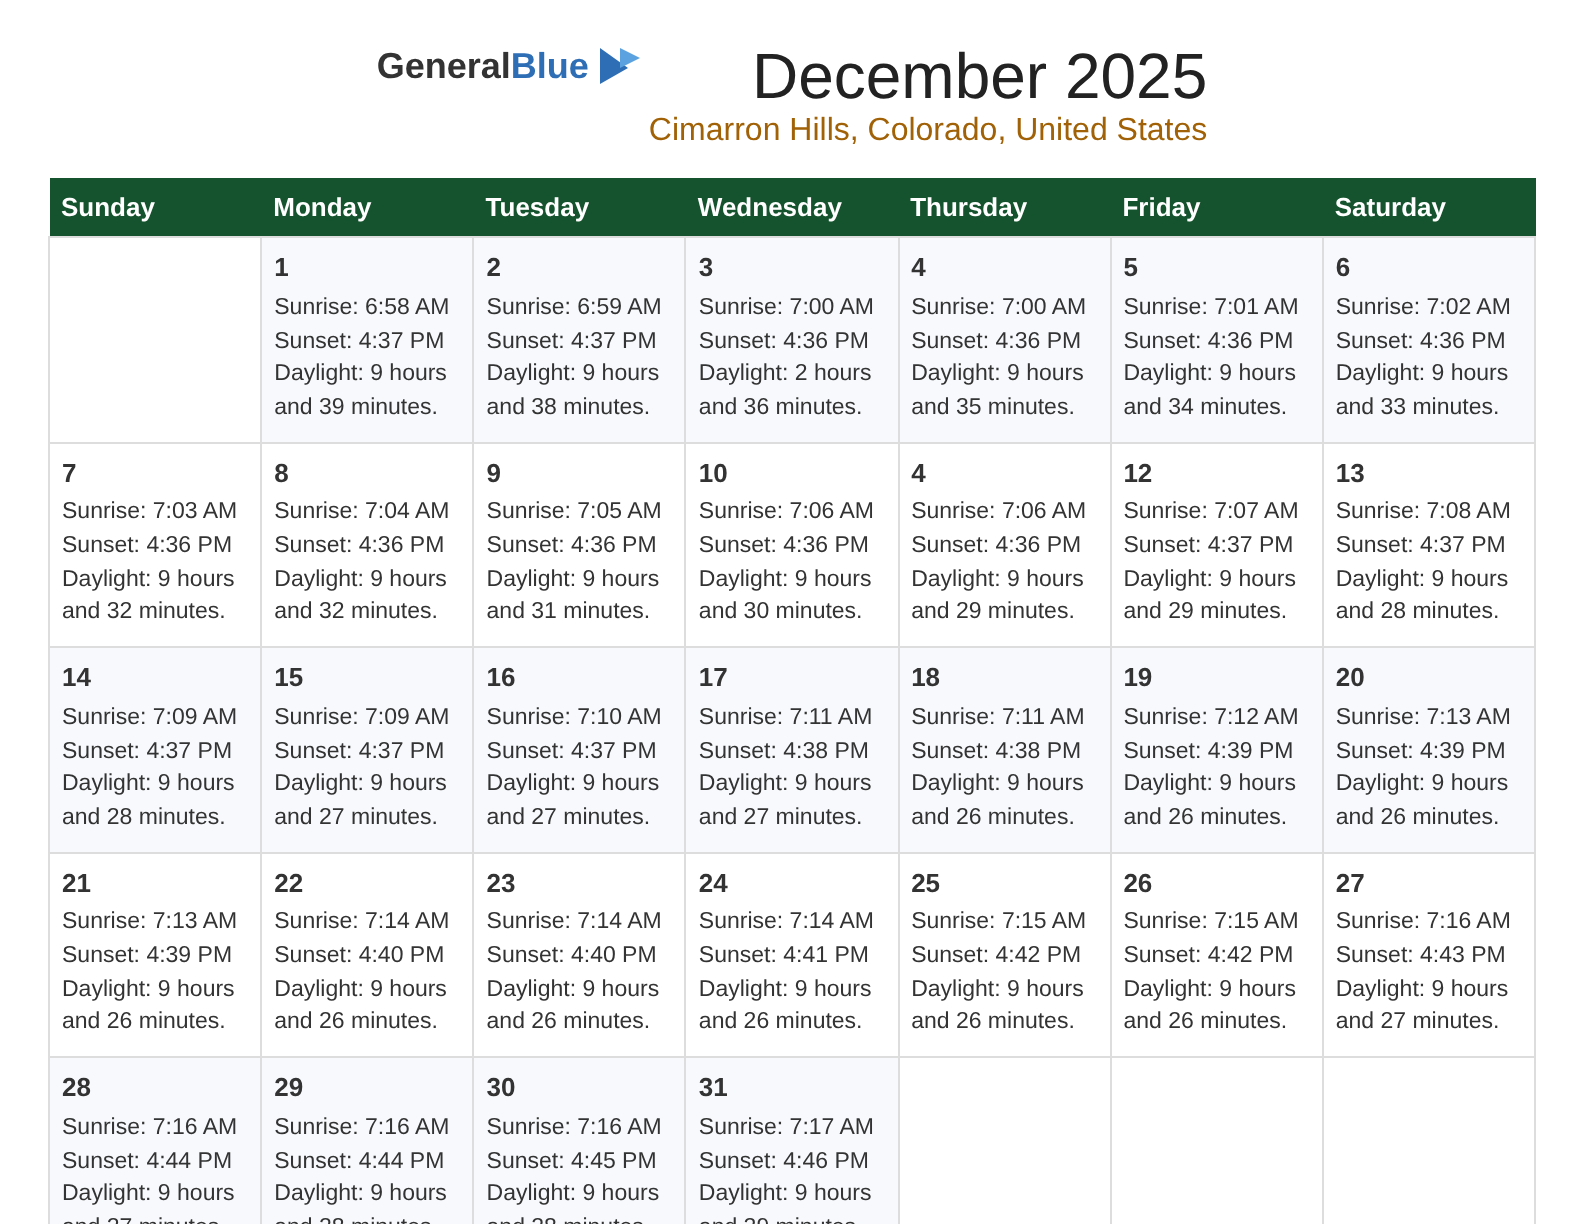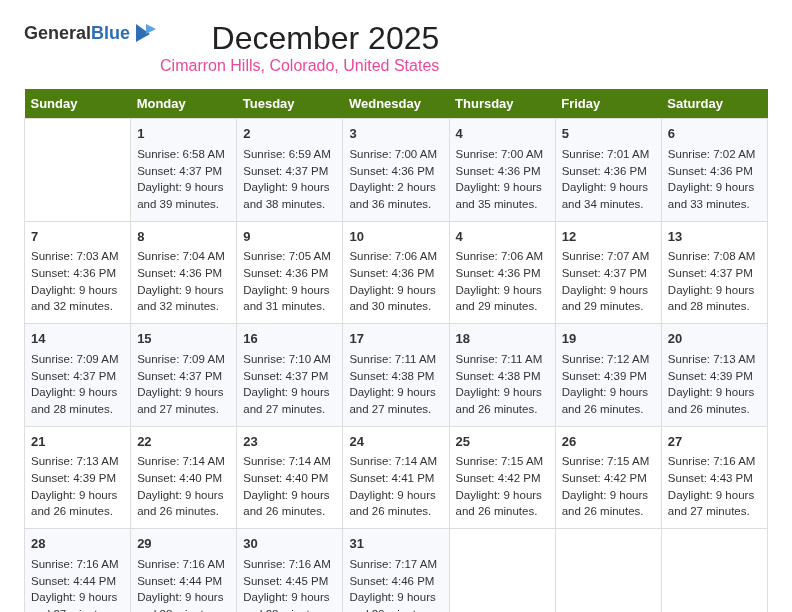--- a/index.html
+++ b/index.html
@@ -5,21 +5,21 @@
     * { box-sizing: border-box; margin: 0; padding: 0; }
     body {
       font-family: Arial, sans-serif;
       background: #fff;
       width: 792px;
       min-height: 612px;
       padding: 20px 24px 20px 24px;
     }
     .header {
       display: flex;
-      justify-content: flex-start;
+      justify-content: center;
       align-items: flex-start;
       margin-bottom: 14px;
     }
     .logo {
       display: flex;
       align-items: center;
     }
     .logo-text {
       font-size: 18px;
       font-weight: bold;
@@ -35,29 +35,29 @@
     .title-block {
       text-align: right;
     }
     .main-title {
       font-size: 32px;
       font-weight: normal;
       color: #222;
     }
     .subtitle {
       font-size: 16px;
-      color: #ec4899;
+      color: #a16207;
     }
     table {
       width: 100%;
       border-collapse: collapse;
       font-size: 11.5px;
     }
     thead tr th {
-      background: #4d7c0f;
+      background: #14532d;
       color: #fff;
       padding: 7px 6px;
       text-align: left;
       font-size: 13px;
       font-weight: bold;
     }
     tbody tr td {
       vertical-align: top;
       padding: 6px 6px 8px 6px;
       border: 1px solid #ddd;

